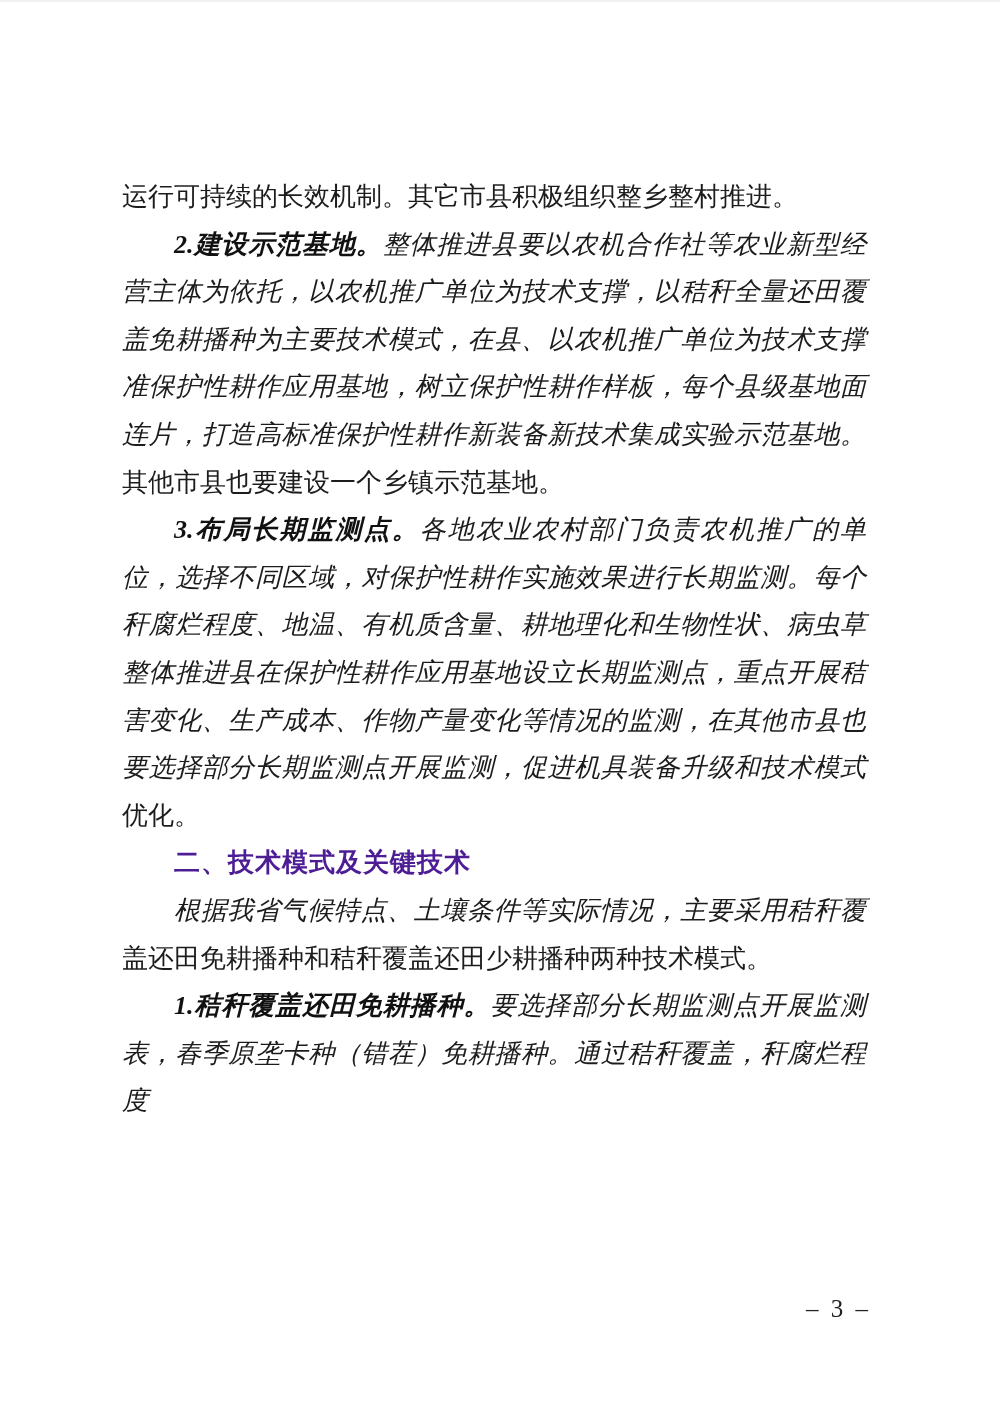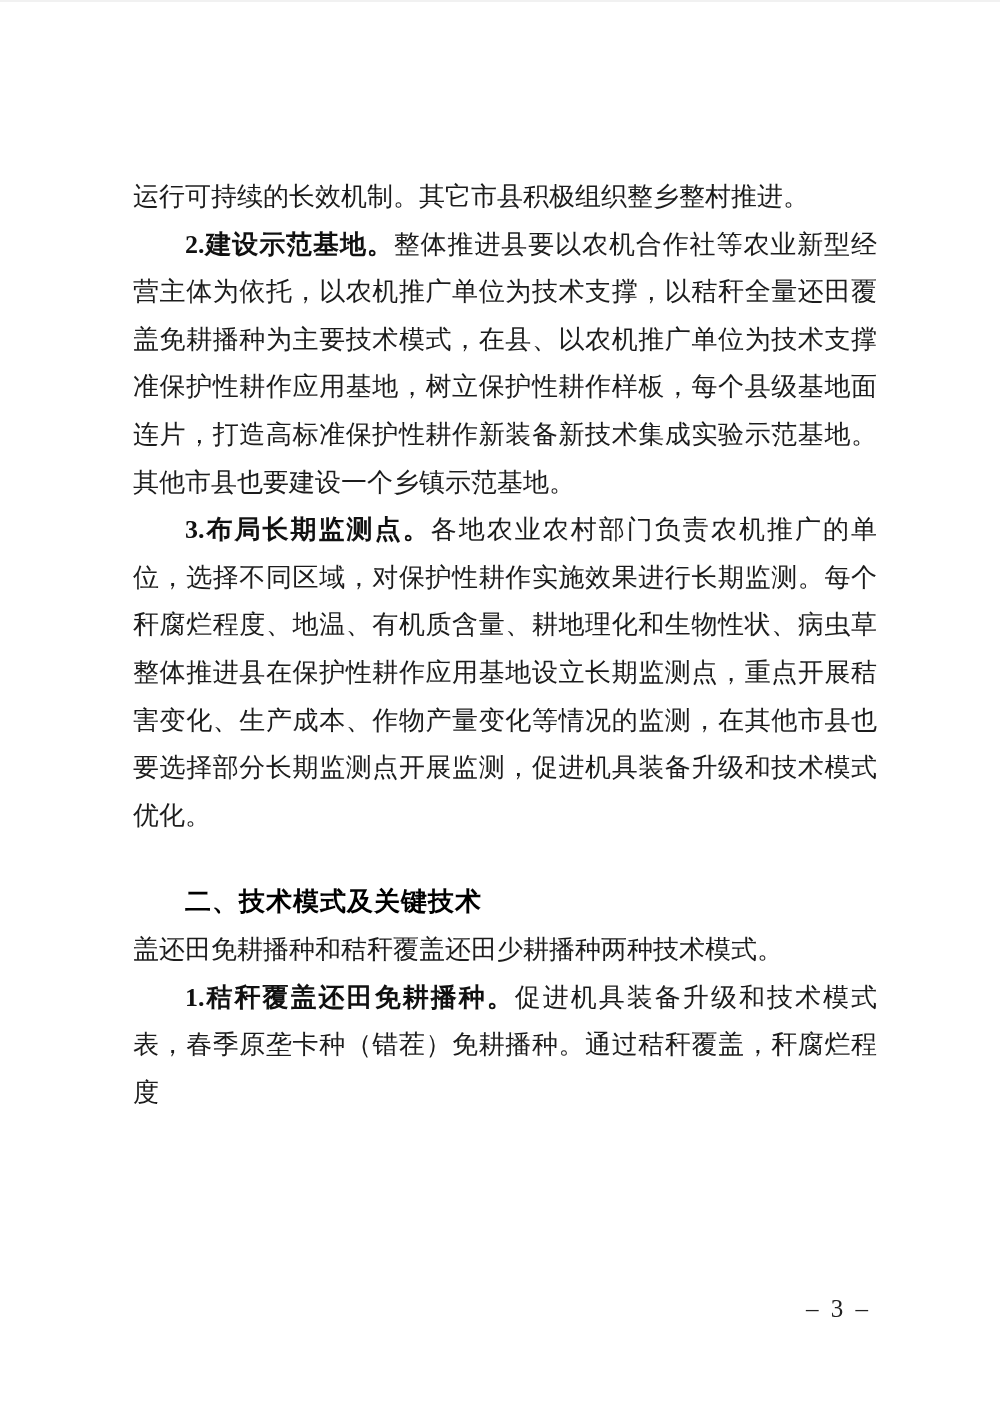--- a/index.html
+++ b/index.html
@@ -12,49 +12,49 @@
     width: 1000px;
     height: 1412px;
     background: #ffffff;
     overflow: hidden;
     font-family: "Liberation Serif", "DejaVu Serif", serif;
     color: #1c1c1c;
     border-top: 2px solid #f1f1f1;
   }
   .text-block {
     position: absolute;
-    left: 133px;
+    left: 122px;
     top: 171px;
     width: 744px;
     font-size: 26px;
     line-height: 47.6px;
   }
   .line {
     height: 47.6px;
     white-space: nowrap;
   }
   .line.full {
     white-space: normal;
     text-align: justify;
     text-align-last: justify;
     text-justify: inter-character;
+    font-style: italic;
   }
   .line.indent {
     text-indent: 2em;
   }
   .b {
     font-weight: bold;
     color: #111111;
   }
   .line.h-hei {
     font-family: "Liberation Sans", "DejaVu Sans", sans-serif;
     font-weight: bold;
-    color: #000000;
+    color: #4c1d95;
     letter-spacing: 1px;
-    margin-top: 39px;
   }
   .line.h-kai {
     font-weight: bold;
     color: #111111;
   }
   .page-number {
     position: absolute;
     left: 806px;
     top: 1293px;
     font-size: 25px;
@@ -93,25 +93,26 @@
     <div class="line full"><span class="b"></span><span>整体推进县在保护性耕作应用基地设立长期监测点，重点开展秸</span></div>
 
     <div class="line full"><span class="b"></span><span>害变化、生产成本、作物产量变化等情况的监测，在其他市县也</span></div>
 
     <div class="line full"><span class="b"></span><span>要选择部分长期监测点开展监测，促进机具装备升级和技术模式</span></div>
 
     <div class="line"><span class="b"></span><span>优化。</span></div>
 
     <div class="line h-hei indent"><span>二、技术模式及关键技术</span></div>
 
+    <div class="line full indent"><span class="b"></span><span>根据我省气候特点、土壤条件等实际情况，主要采用秸秆覆</span></div>
 
     <div class="line"><span class="b"></span><span>盖还田免耕播种和秸秆覆盖还田少耕播种两种技术模式。</span></div>
 
 
-    <div class="line full indent"><span class="b">1.秸秆覆盖还田免耕播种。</span><span>促进机具装备升级和技术模式</span></div>
+    <div class="line full indent"><span class="b">1.秸秆覆盖还田免耕播种。</span><span>要选择部分长期监测点开展监测</span></div>
 
 
     <div class="line full"><span class="b"></span><span>表，春季原垄卡种（错茬）免耕播种。通过秸秆覆盖，秆腐烂程度</span></div>
 
 
   </div>
 
   <div class="page-number">– 3 –</div>
 </div>
 

